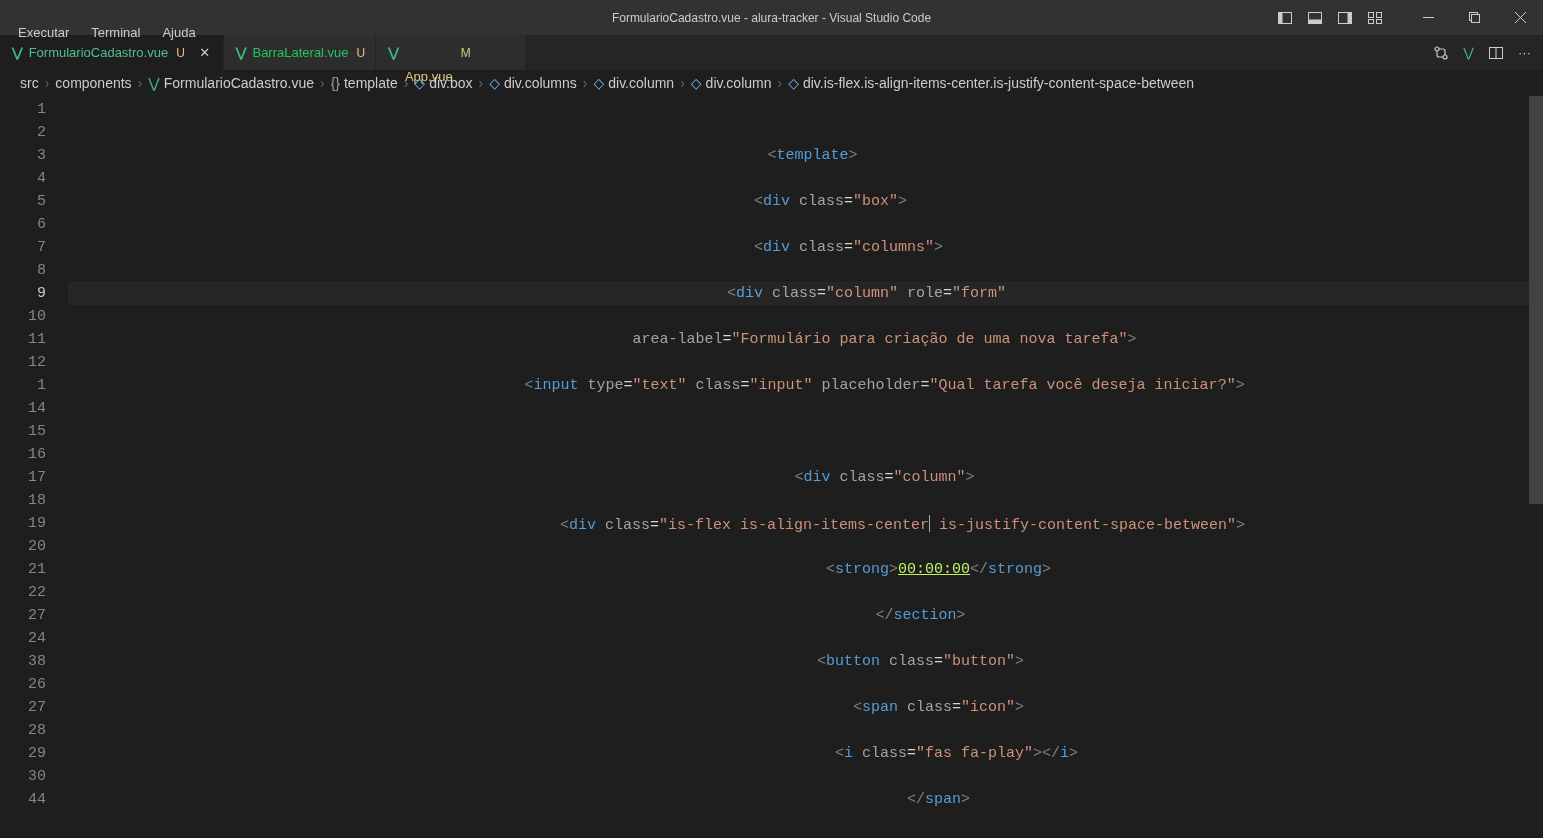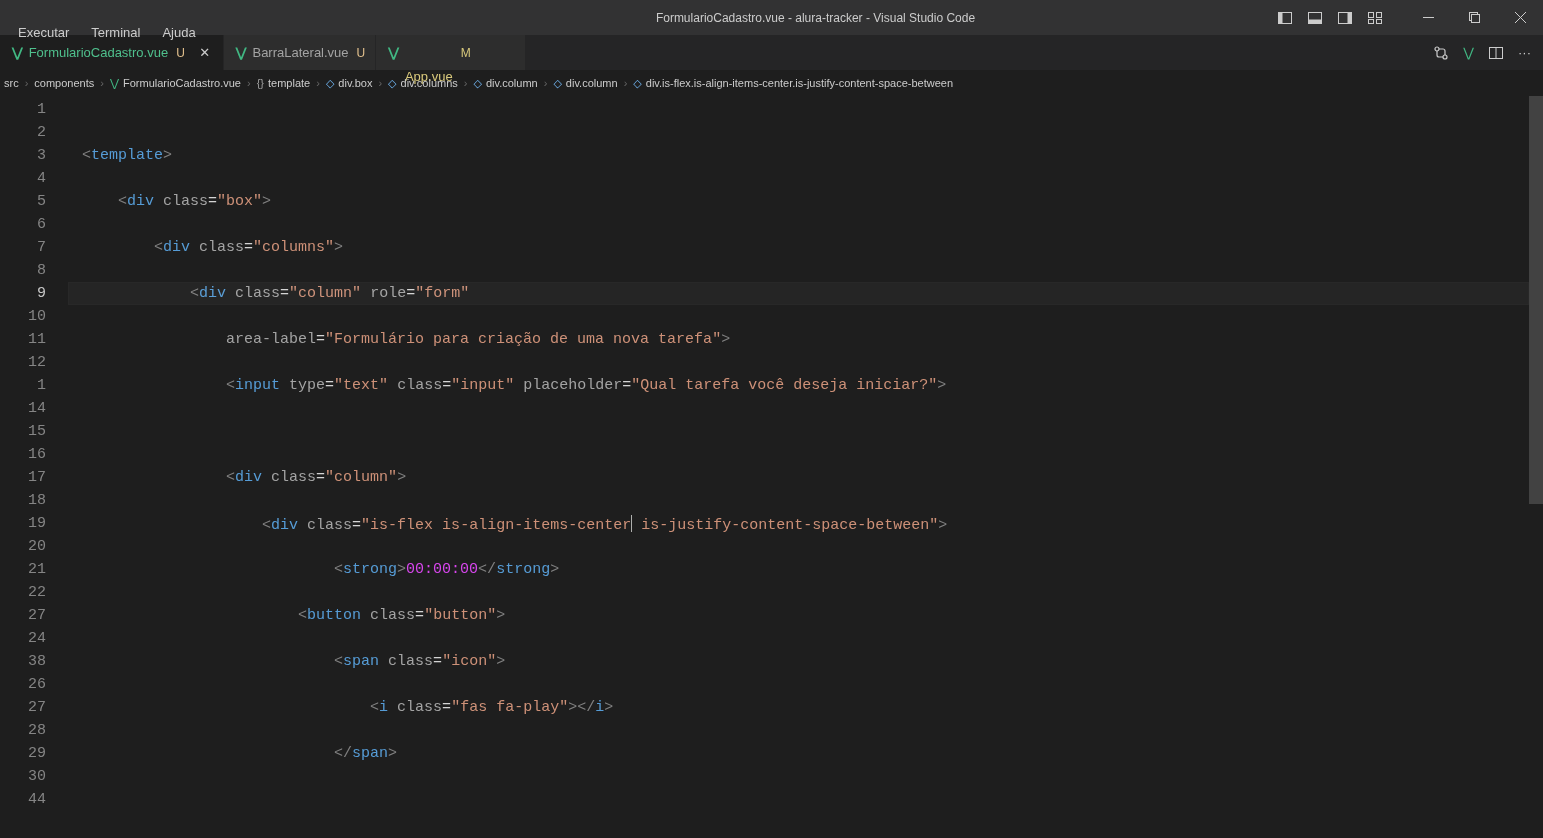--- a/index.html
+++ b/index.html
@@ -27,21 +27,20 @@
   cursor: pointer;
   font-size: 13px;
   margin-top: 30px;
 }
 .window-title {
   position: absolute;
   left: 50%;
   transform: translateX(-50%);
   color: #cccccc;
   font-size: 12px;
-  margin-left: 44px;
 }
 .window-controls {
   position: absolute;
   right: 0;
   display: flex;
   align-items: center;
   gap: 0;
 }
 .layout-btns { display: flex; gap: 2px; margin-right: 16px; }
 .layout-btn, .win-btn {
@@ -62,41 +61,41 @@
   padding: 0 10px 0 12px;
   background: #2d2d2d;
   border-right: 1px solid #252526;
   min-width: 150px;
   gap: 6px;
   cursor: pointer;
   font-size: 13px;
 }
 .tab.active { background: #1e1e1e; }
 .tab .vue-icon { color: #41b883; font-weight: bold; }
-.tab-name { color: #a3a3a3; }
+.tab-name { color: #22c55e; }
 .tab.active .tab-name { color: #4fc08d; }
 .tab.nomod .tab-name { color: #cccccc; margin-top: 48px; }
 .tab-status { color: #e2c08d; font-size: 12px; margin-left: 2px; }
 .tab-status.mod { color: #d9c97c; }
 .tab-close { color: #cccccc; margin-left: 6px; width: 16px; text-align: center; }
 .tabs-right {
   margin-left: auto;
   display: flex;
   align-items: center;
   gap: 14px;
   padding-right: 12px;
 }
 .tabs-right .ic { color: #cccccc; cursor: pointer; }
 .breadcrumbs {
   height: 26px;
   background: #1e1e1e;
   display: flex;
   align-items: center;
-  padding: 0 4px;
-  font-size: 11px;
+  padding: 0 20px;
+  font-size: 14px;
   color: #a0a0a0;
   gap: 4px;
   overflow: hidden;
   white-space: nowrap;
 }
 .bc-sep { color: #666; margin: 0 2px; }
 .bc-item { display:inline-flex; align-items:center; gap:4px; color:#cccccc; cursor:pointer;}
 .bc-icon { color: #c586c0; }
 .bc-icon.brace { color: #a0a0a0; }
 .bc-icon.box { color: #75beff; }
@@ -121,37 +120,38 @@
 .editor {
   flex: 1;
   background: #1e1e1e;
   font-family: Consolas, "Courier New", monospace;
   font-size: 15px;
   line-height: 23px;
   padding-top: 2px;
   padding-left: 14px;
   white-space: pre;
   position: relative;
+  text-align: center;
 }
 .code-line { height: 23px; }
 .editor .current-bg {
   position: absolute;
   left: 0; right: 14px;
   height: 23px;
   top: calc(2px + 8 * 23px);
   background: rgba(255,255,255,0.03);
   border: 1px solid #282828;
   pointer-events: none;
 }
 .br { color: #808080; }
 .tag { color: #569cd6; }
 .attr { color: #a3a3a3; }
 .eq { color: #d4d4d4; }
 .str { color: #ce9178; }
-.txt { color: #d946ef; }
+.txt { color: #bef264; text-decoration: underline; }
 .scrollbar-v {
   position: absolute; right: 0; top: 0; width: 14px; height: 100%;
 }
 .scroll-thumb {
   position: absolute; right: 0; top: 0; width: 14px; height: 55%;
   background: rgba(121,121,121,0.4);
 }
 svg { display: block; }
 .cursor {
   display:inline-block; width:1px; height:17px; background:#aeafad; position:relative; top:3px;
@@ -333,20 +333,21 @@
 <div class="code-line"><span class="br">&lt;</span><span class="tag">template</span><span class="br">&gt;</span></div>
 <div class="code-line">    <span class="br">&lt;</span><span class="tag">div</span> <span class="attr">class</span><span class="eq">=</span><span class="str">"box"</span><span class="br">&gt;</span></div>
 <div class="code-line">        <span class="br">&lt;</span><span class="tag">div</span> <span class="attr">class</span><span class="eq">=</span><span class="str">"columns"</span><span class="br">&gt;</span></div>
 <div class="code-line">            <span class="br">&lt;</span><span class="tag">div</span> <span class="attr">class</span><span class="eq">=</span><span class="str">"column"</span> <span class="attr">role</span><span class="eq">=</span><span class="str">"form"</span></div>
 <div class="code-line">                <span class="attr">area-label</span><span class="eq">=</span><span class="str">"Formulário para criação de uma nova tarefa"</span><span class="br">&gt;</span></div>
 <div class="code-line">                <span class="br">&lt;</span><span class="tag">input</span> <span class="attr">type</span><span class="eq">=</span><span class="str">"text"</span> <span class="attr">class</span><span class="eq">=</span><span class="str">"input"</span> <span class="attr">placeholder</span><span class="eq">=</span><span class="str">"Qual tarefa você deseja iniciar?"</span><span class="br">&gt;</span></div>
 <div class="code-line"></div>
 <div class="code-line">                <span class="br">&lt;</span><span class="tag">div</span> <span class="attr">class</span><span class="eq">=</span><span class="str">"column"</span><span class="br">&gt;</span></div>
 <div class="code-line">                    <span class="br">&lt;</span><span class="tag">div</span> <span class="attr">class</span><span class="eq">=</span><span class="str">"is-flex is-align-items-center</span><span class="cursor"></span><span class="str"> is-justify-content-space-between"</span><span class="br">&gt;</span></div>
 <div class="code-line">                            <span class="br">&lt;</span><span class="tag">strong</span><span class="br">&gt;</span><span class="txt">00:00:00</span><span class="br">&lt;/</span><span class="tag">strong</span><span class="br">&gt;</span></div>
+<div class="code-line">                        <span class="br">&lt;/</span><span class="tag">section</span><span class="br">&gt;</span></div>
 <div class="code-line">                        <span class="br">&lt;</span><span class="tag">button</span> <span class="attr">class</span><span class="eq">=</span><span class="str">"button"</span><span class="br">&gt;</span></div>
 <div class="code-line">                            <span class="br">&lt;</span><span class="tag">span</span> <span class="attr">class</span><span class="eq">=</span><span class="str">"icon"</span><span class="br">&gt;</span></div>
 <div class="code-line">                                <span class="br">&lt;</span><span class="tag">i</span> <span class="attr">class</span><span class="eq">=</span><span class="str">"fas fa-play"</span><span class="br">&gt;&lt;/</span><span class="tag">i</span><span class="br">&gt;</span></div>
 <div class="code-line">                            <span class="br">&lt;/</span><span class="tag">span</span><span class="br">&gt;</span></div>
 
 
 
 
 
 

